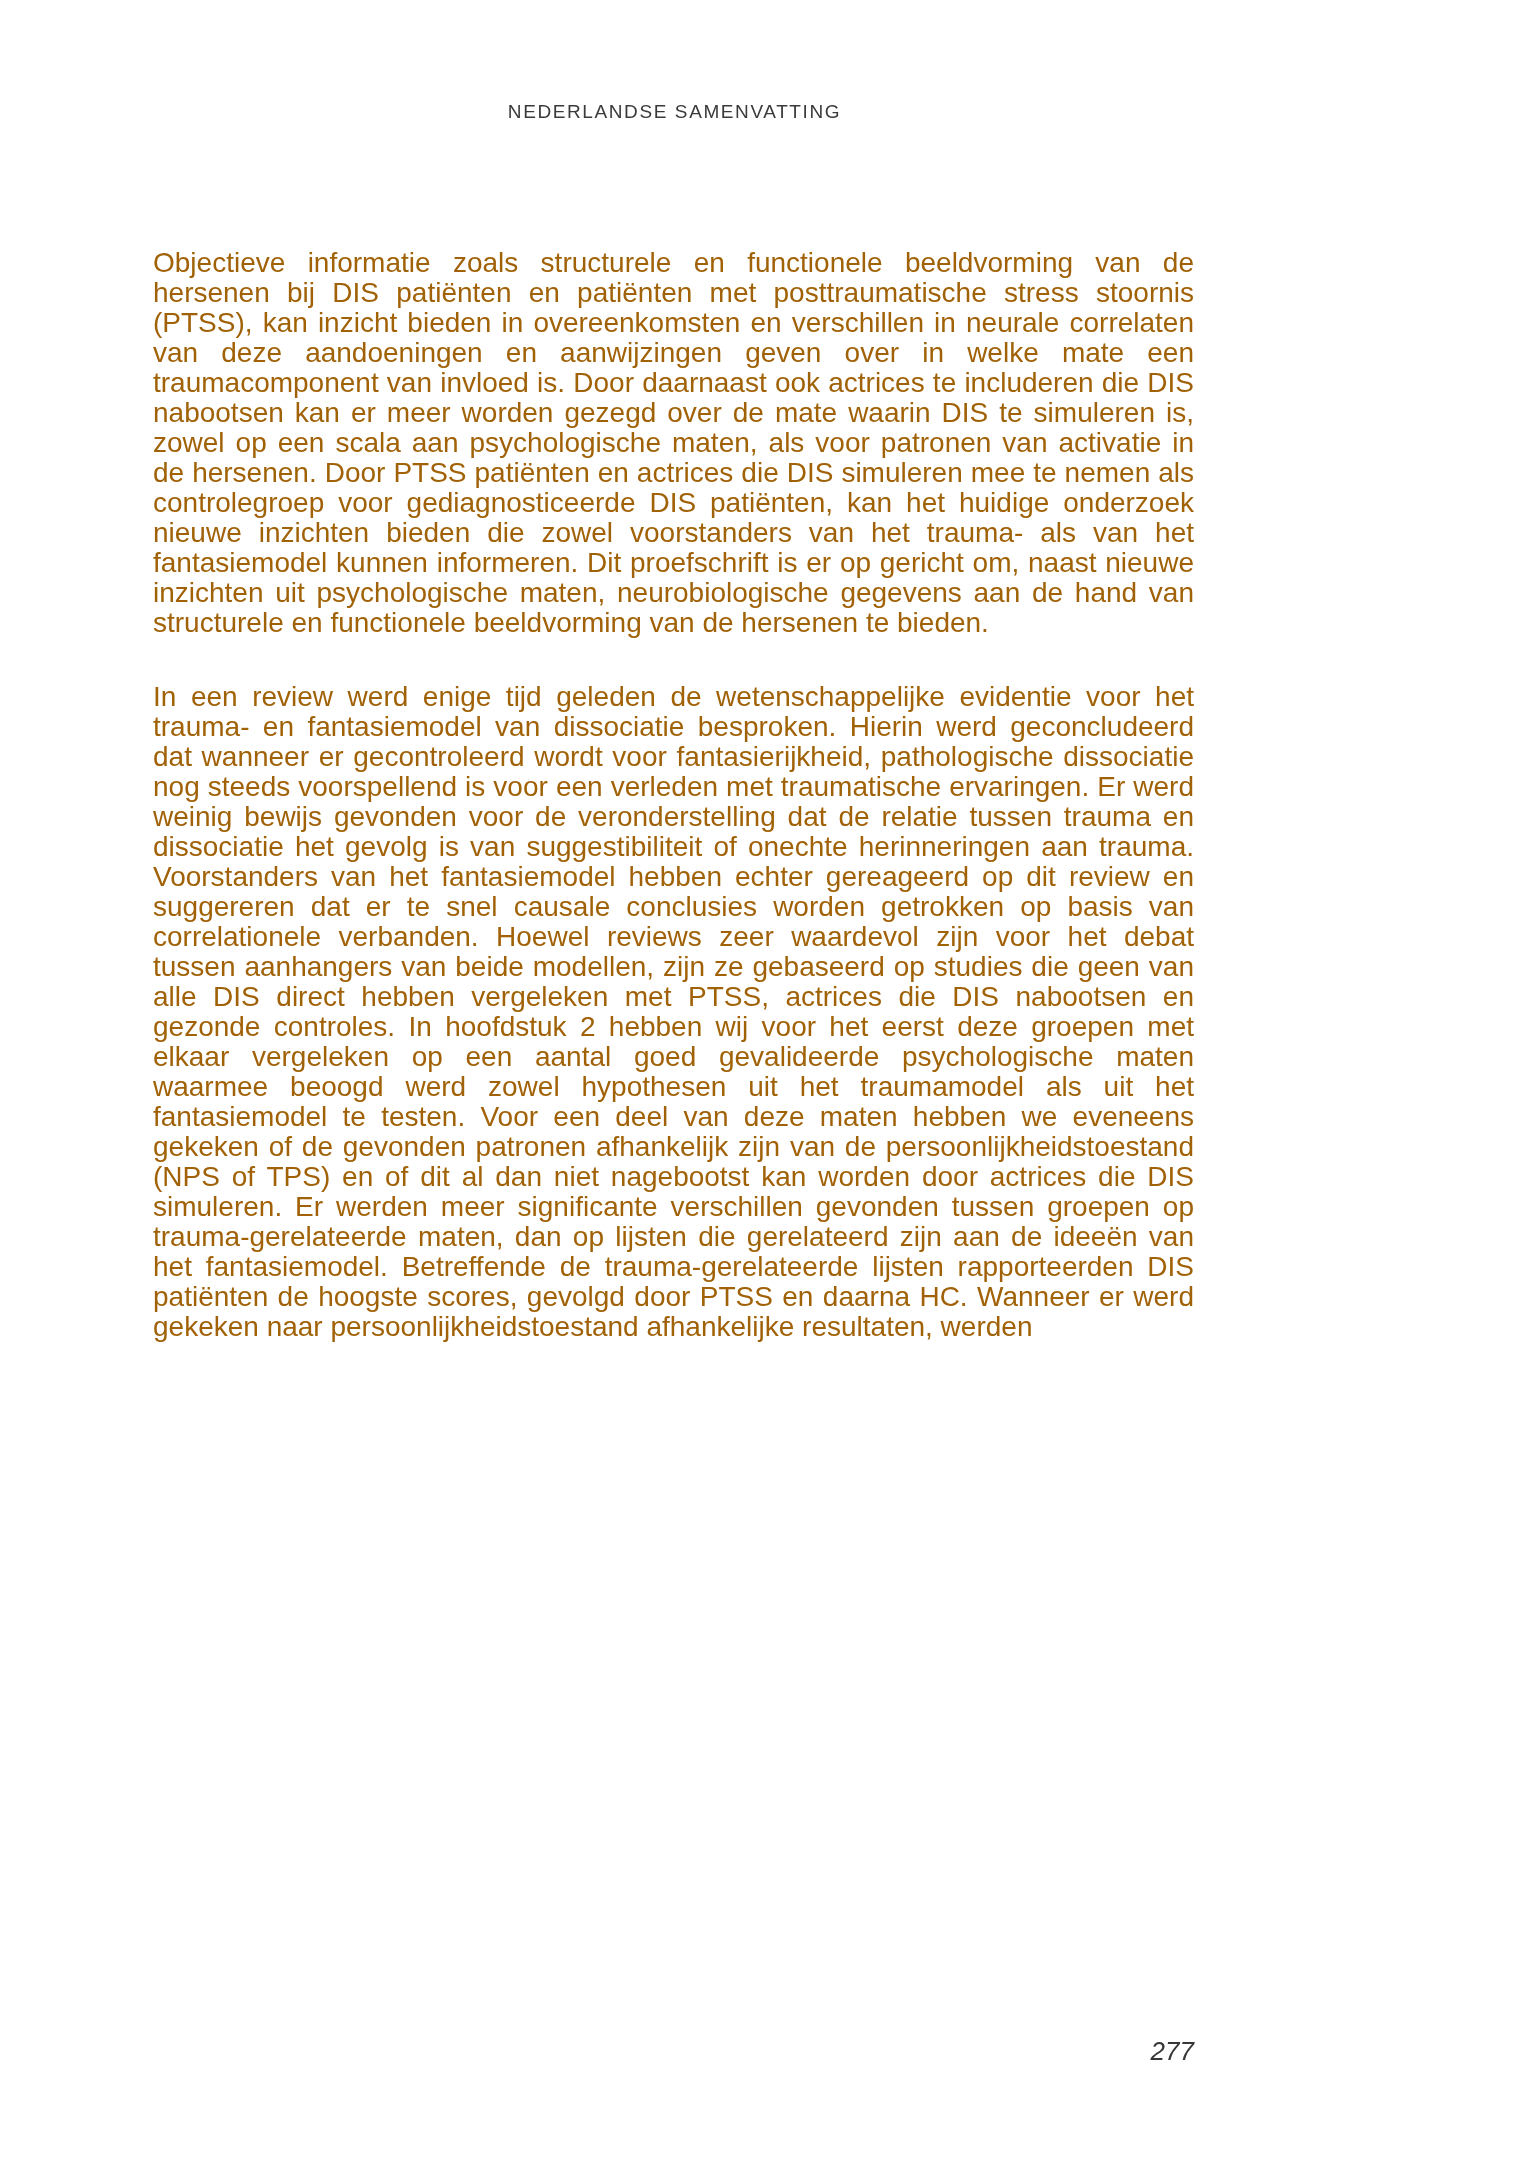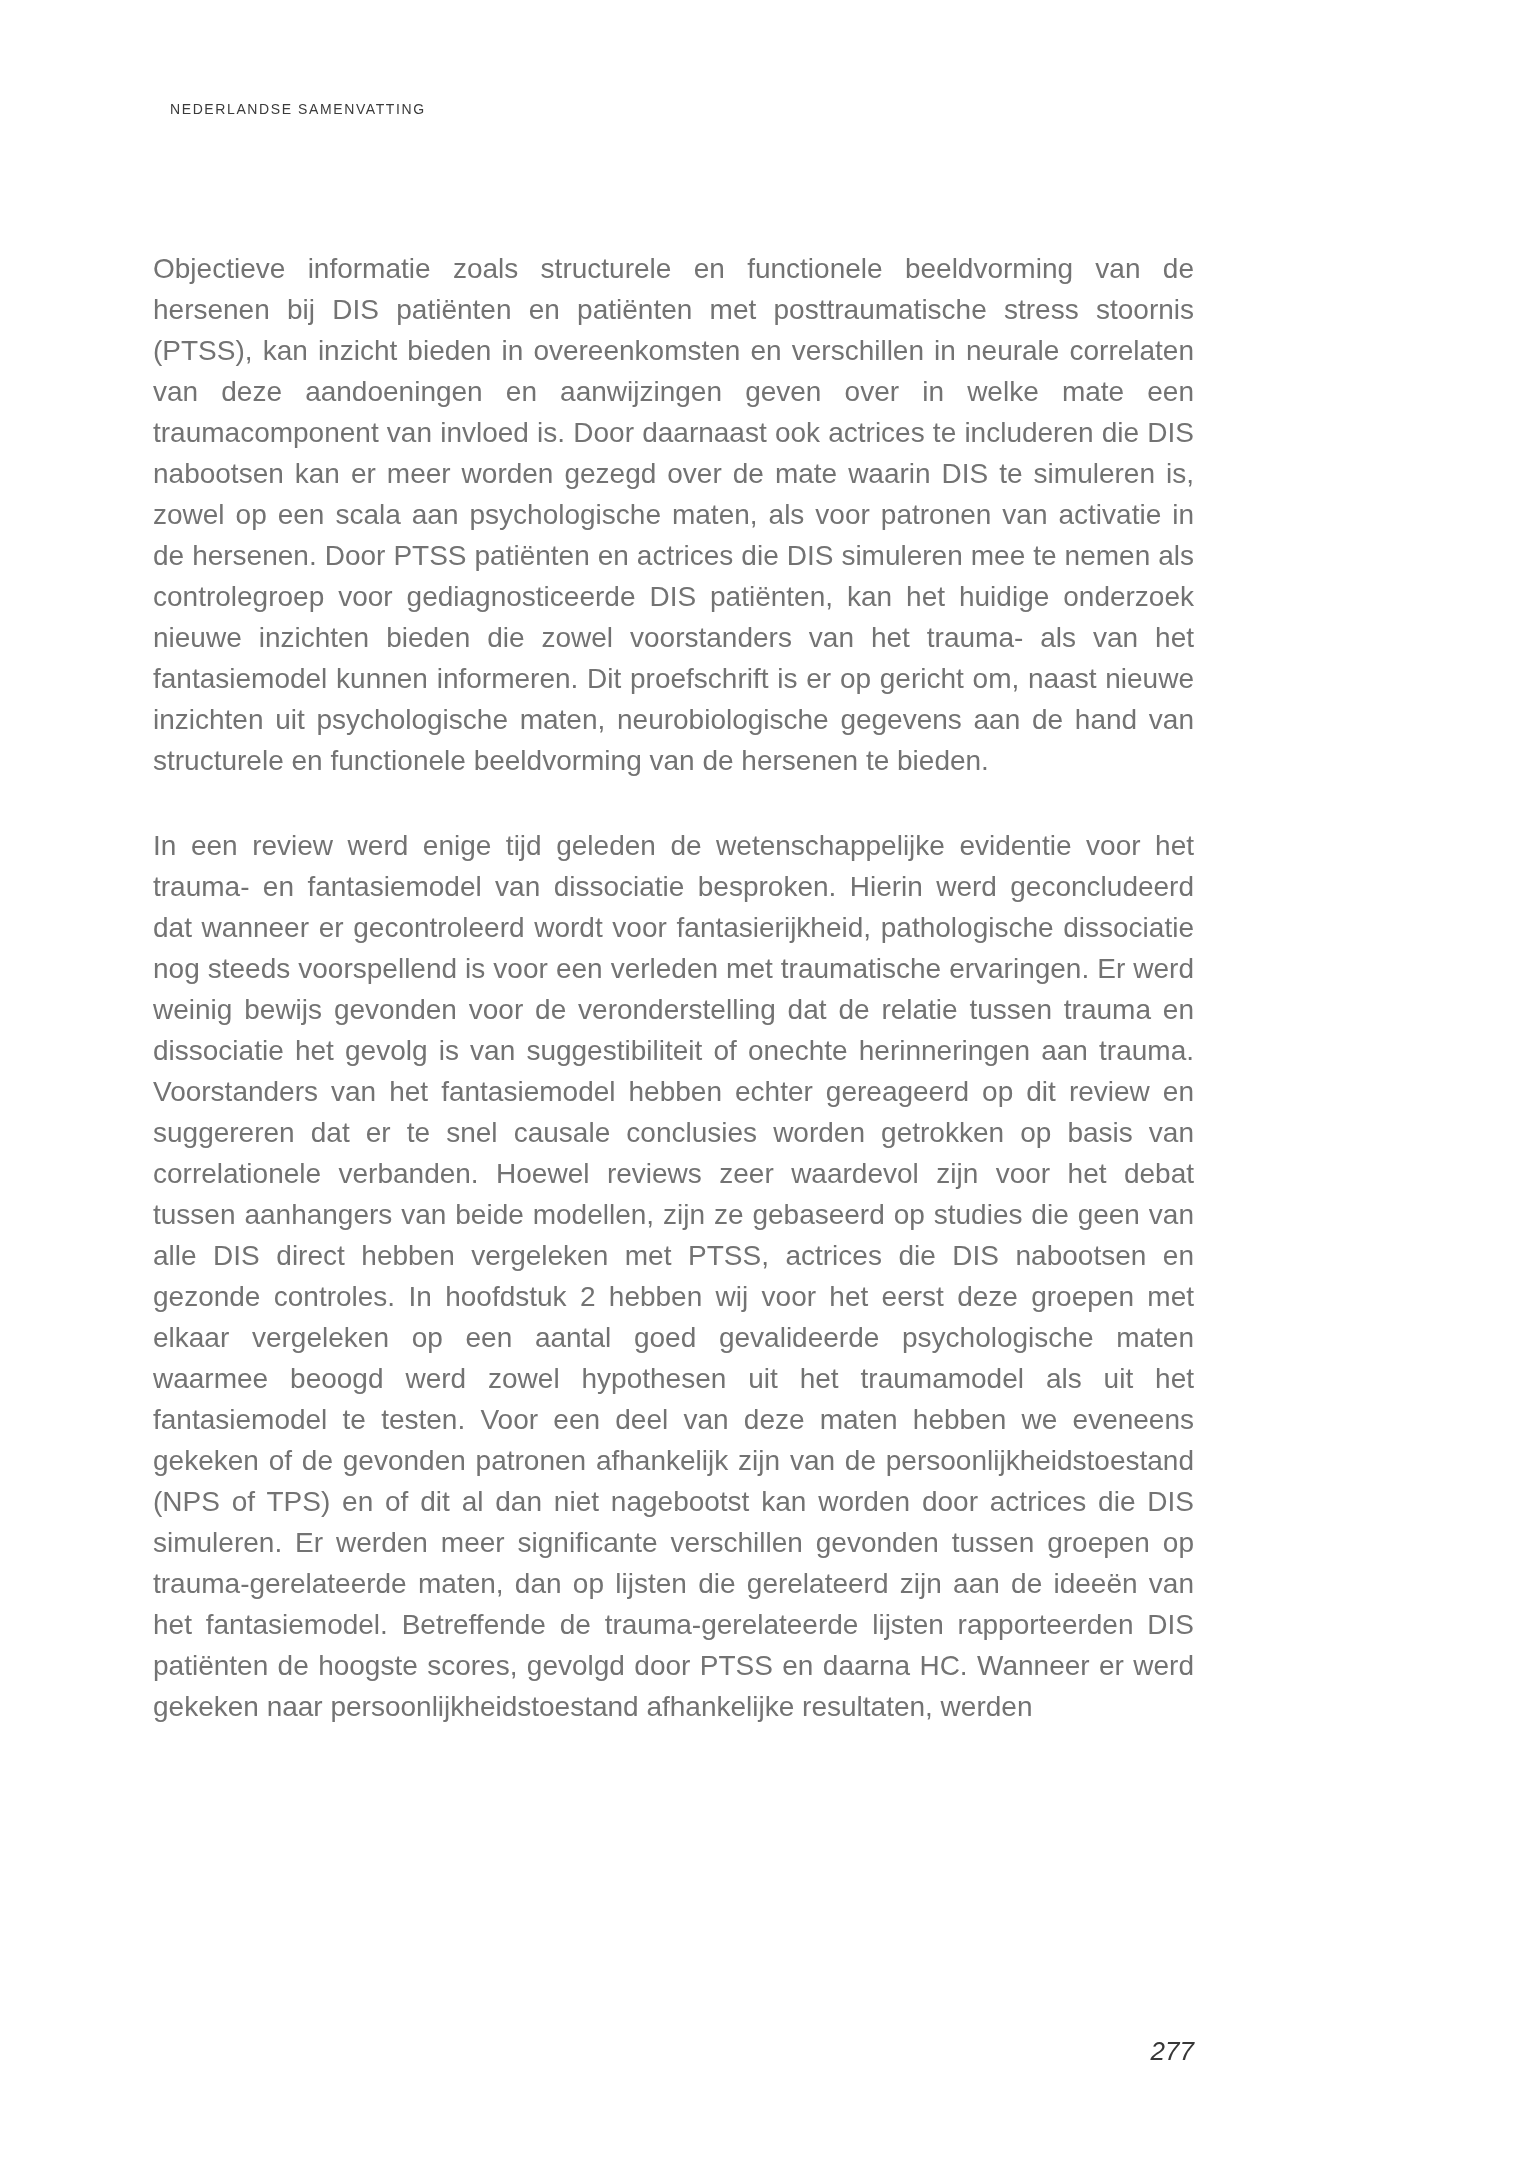--- a/index.html
+++ b/index.html
@@ -11,40 +11,40 @@
     position: relative;
     width: 1529px;
     height: 2160px;
     background: #ffffff;
     font-family: "Liberation Sans", sans-serif;
     overflow: hidden;
   }
   .running-header {
     position: absolute;
     top: 101px;
-    left: 170px;
+    left: 154px;
     width: 1041px;
-    text-align: left;
-    font-size: 14px;
+    text-align: center;
+    font-size: 19px;
     letter-spacing: 1.6px;
     font-weight: 400;
     color: #3a3a3a;
   }
   .body-text {
     position: absolute;
     top: 248px;
     left: 153px;
     width: 1041px;
   }
   .body-text p {
     margin: 0 0 44px 0;
     font-size: 28px;
-    line-height: 41px;
+    line-height: 30px;
     font-weight: 300;
-    color: #737373;
+    color: #a16207;
     text-align: justify;
     text-justify: inter-word;
   }
   .page-number {
     position: absolute;
     top: 2036px;
     left: 153px;
     width: 1041px;
     text-align: right;
     font-size: 26px;

